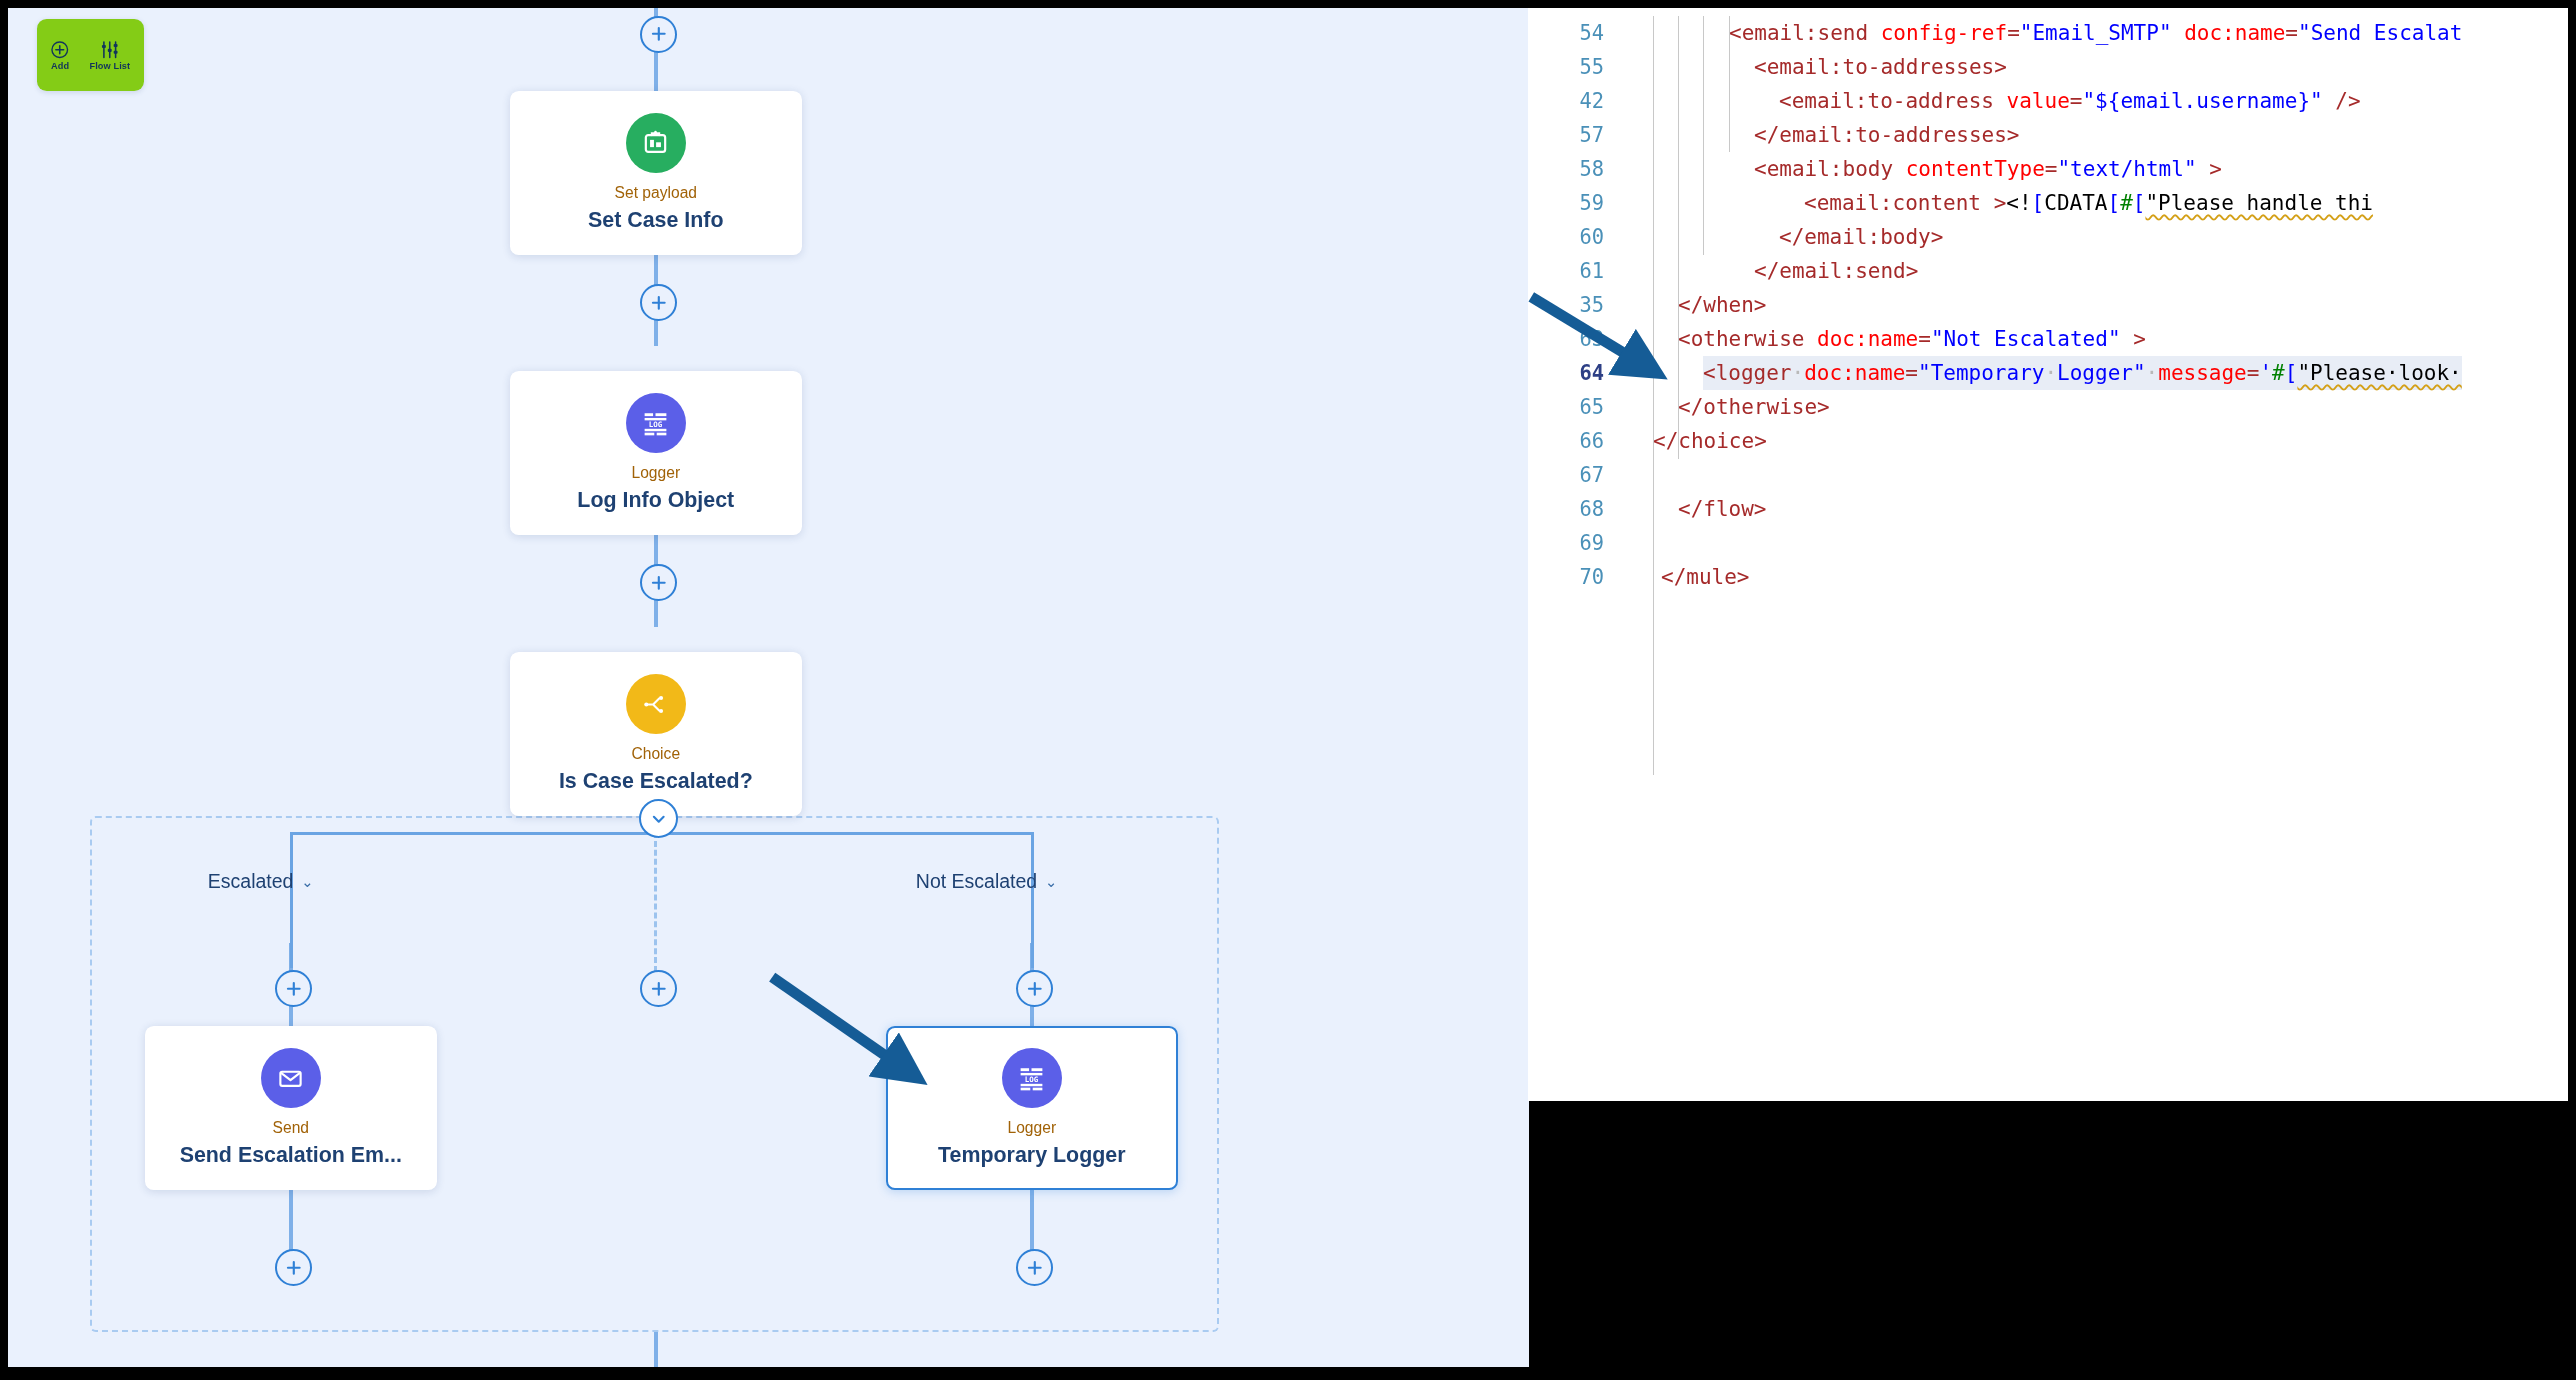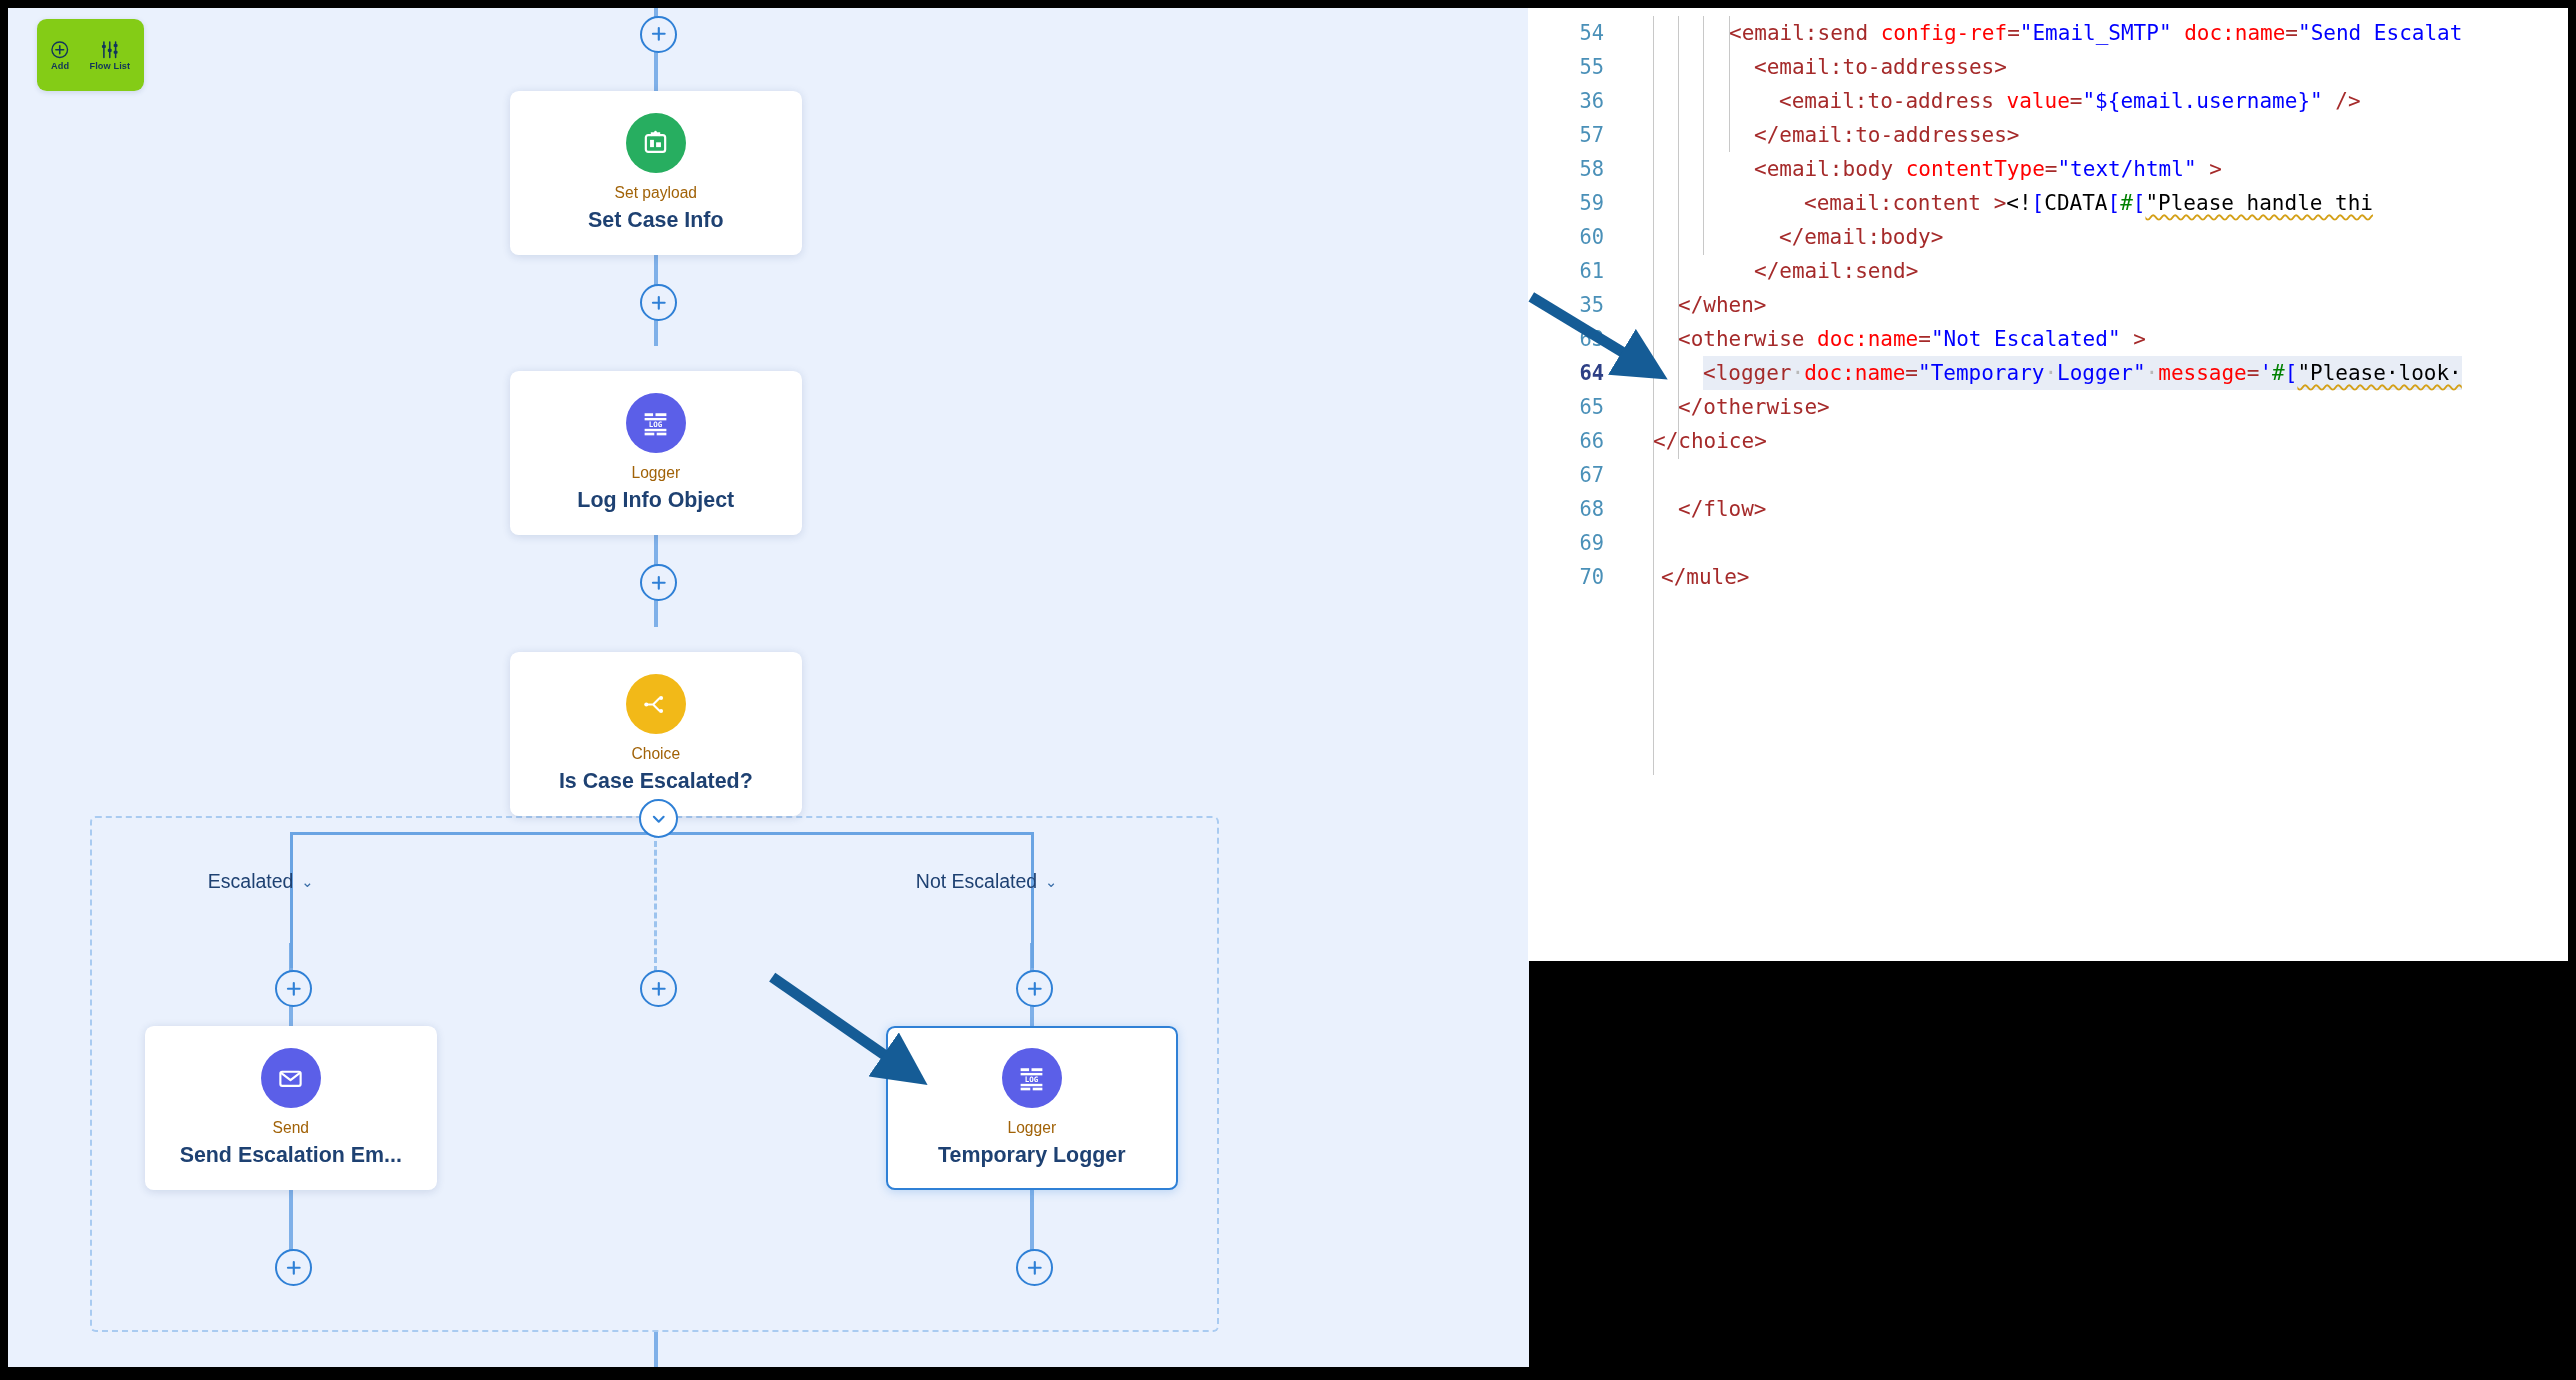--- a/index.html
+++ b/index.html
@@ -66,21 +66,21 @@
   .bracket-v{position:absolute;width:2.9px;background:#6aa4e3;z-index:2;}
 
   .branch-lbl{
     position:absolute;font-size:19.5px;color:#1e4172;white-space:nowrap;z-index:3;cursor:pointer;
     display:flex;align-items:center;gap:7.8px;text-align:center;
   }
   .branch-lbl .cv{font-size:14.6px;color:#3a6ea8;}
 
   
   #editor{
-    position:absolute;left:1528px;top:7.8px;width:1040px;height:953px;
+    position:absolute;left:1528px;top:7.8px;width:1040px;height:1093px;
     background:#fff;overflow:hidden;
     font-family:"DejaVu Sans Mono","Liberation Mono",monospace;
   }
   #code{position:absolute;left:0;top:7.8px;width:1040px;}
   .cl{position:relative;height:34px;line-height:34px;white-space:pre;}
   .cl.active .gut{color:#2d3f85;font-weight:bold;}
   .gut{
     position:absolute;left:0;top:0;width:76px;text-align:right;
     color:#4a90b8;font-size:20.4px;user-select:none;
   }
@@ -288,21 +288,21 @@
         </svg>
     </div>
 
     <div class="vline" style="left:646px;top:1324px;height:39px;"></div>
   </div>
 
   <div id="editor">
     <div id="code">
         <div class="cl"><span class="gut">54</span><span class="code-txt" style="left: 201px;"><span class="tg">&lt;email:send </span><span class="at">config-ref</span><span class="tg">=</span><span class="vl">"Email_SMTP"</span><span class="tg"> </span><span class="at">doc:name</span><span class="tg">=</span><span class="vl">"Send Escalat</span></span></div>
         <div class="cl"><span class="gut">55</span><span class="code-txt" style="left: 226px;"><span class="tg">&lt;email:to-addresses&gt;</span></span></div>
-        <div class="cl"><span class="gut">36</span><span class="code-txt" style="left: 251px;"><span class="tg">&lt;email:to-address </span><span class="at">value</span><span class="tg">=</span><span class="vl">"${email.username}"</span><span class="tg"> /&gt;</span></span></div>
+        <div class="cl"><span class="gut">42</span><span class="code-txt" style="left: 251px;"><span class="tg">&lt;email:to-address </span><span class="at">value</span><span class="tg">=</span><span class="vl">"${email.username}"</span><span class="tg"> /&gt;</span></span></div>
         <div class="cl"><span class="gut">57</span><span class="code-txt" style="left: 226px;"><span class="tg">&lt;/email:to-addresses&gt;</span></span></div>
         <div class="cl"><span class="gut">58</span><span class="code-txt" style="left: 226px;"><span class="tg">&lt;email:body </span><span class="at">contentType</span><span class="tg">=</span><span class="vl">"text/html"</span><span class="tg"> &gt;</span></span></div>
         <div class="cl"><span class="gut">59</span><span class="code-txt" style="left: 276px;"><span class="tg">&lt;email:content &gt;</span><span class="cd">&lt;!</span><span class="br">[</span><span class="cd">CDATA</span><span class="br">[</span><span class="hs">#</span><span class="br">[</span><span class="sq">"Please handle thi</span></span></div>
         <div class="cl"><span class="gut">60</span><span class="code-txt" style="left: 251px;"><span class="tg">&lt;/email:body&gt;</span></span></div>
         <div class="cl"><span class="gut">61</span><span class="code-txt" style="left: 226px;"><span class="tg">&lt;/email:send&gt;</span></span></div>
         <div class="cl"><span class="gut">35</span><span class="code-txt" style="left: 150px;"><span class="tg">&lt;/when&gt;</span></span></div>
         <div class="cl"><span class="gut">63</span><span class="code-txt" style="left: 150px;"><span class="tg">&lt;otherwise </span><span class="at">doc:name</span><span class="tg">=</span><span class="vl">"Not Escalated"</span><span class="tg"> &gt;</span></span></div>
         <div class="cl active hl"><span class="gut">64</span><span class="code-txt" style="left: 175px;"><span class="tg">&lt;logger</span><span class="ws">·</span><span class="at">doc:name</span><span class="tg">=</span><span class="vl">"Temporary</span><span class="ws">·</span><span class="vl">Logger"</span><span class="ws">·</span><span class="at">message</span><span class="tg">=</span><span class="vl">'</span><span class="hs">#</span><span class="br">[</span><span class="sq">"Please·look·</span></span></div>
         <div class="cl"><span class="gut">65</span><span class="code-txt" style="left: 150px;"><span class="tg">&lt;/otherwise&gt;</span></span></div>
         <div class="cl"><span class="gut">66</span><span class="code-txt" style="left: 125px;"><span class="tg">&lt;/choice&gt;</span></span></div>

